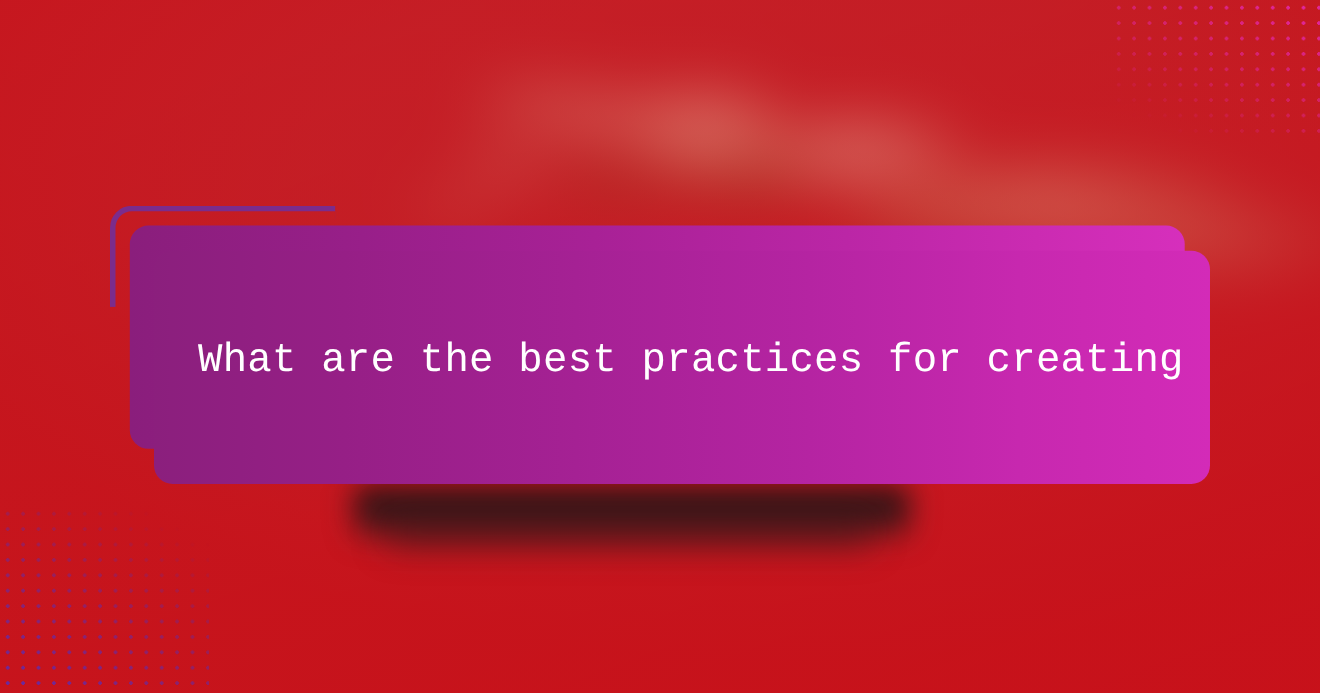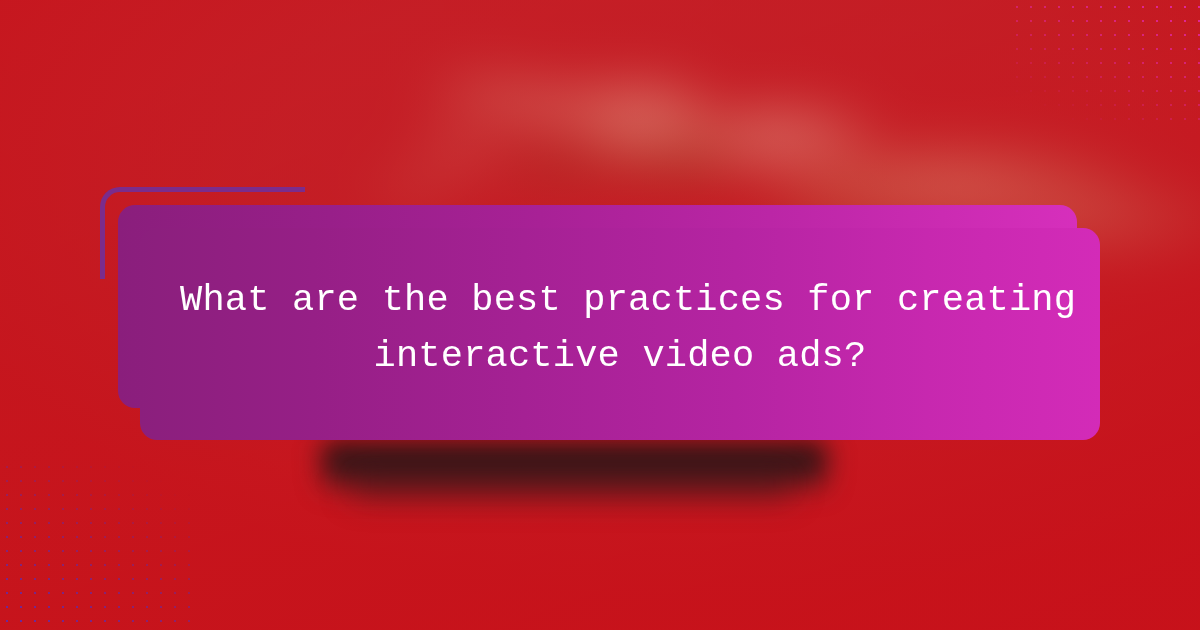--- a/index.html
+++ b/index.html
@@ -164,17 +164,16 @@
   <div class="dots dots-tr"></div>
   <div class="dots dots-bl"></div>
 
   <div class="outline-frame"></div>
 
   <div class="card-back"></div>
 
   <div class="card-front">
     <h1 class="headline">
       <span class="ln">What are the best practices for creating</span>
-      <span class="ln">interactive video ads?</span>
     </h1>
   </div>
 
 </div>
 
 </body></html>

